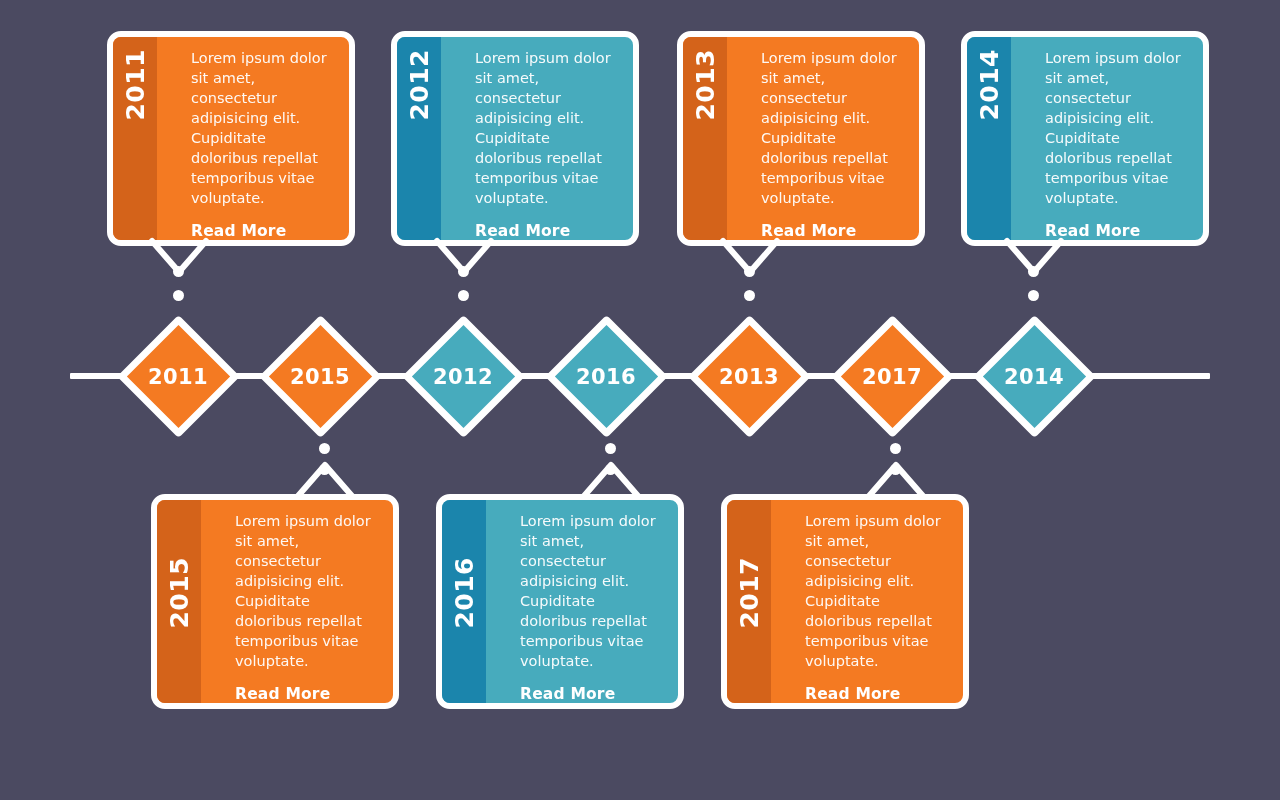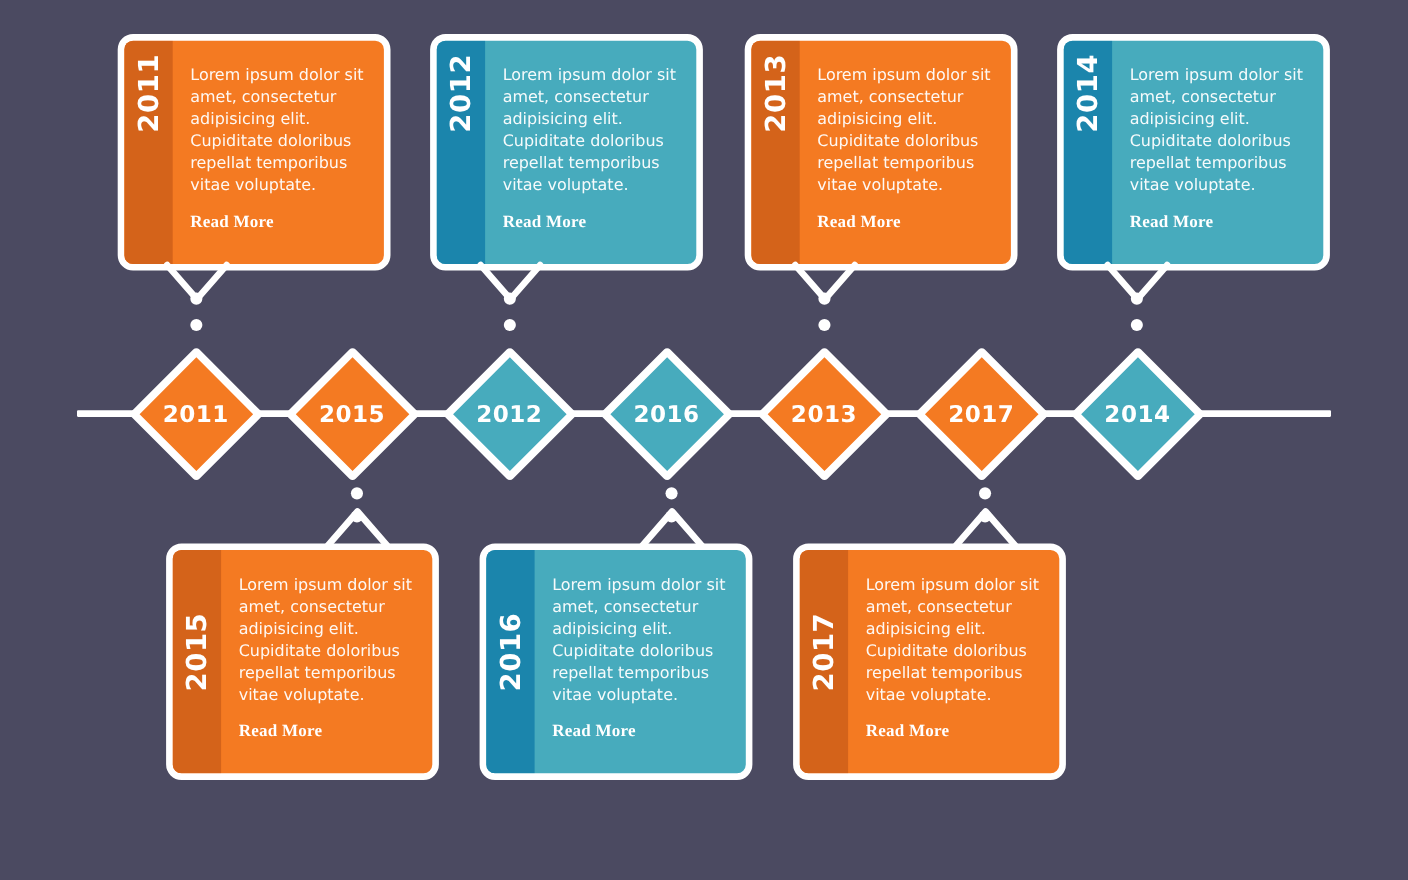--- a/index.html
+++ b/index.html
@@ -93,39 +93,39 @@
     transform: rotate(180deg) translateX(50%);
     transform-origin: center;
   }
   
   .card.top .year { top: 12px; }
   
   .card.bottom .year { top: 50%; margin-top: -45px; }
 
   .card-body {
     flex: 1 1 auto;
-    padding: 22px 14px 10px 16px;
+    padding: 11px 14px 10px 16px;
+    margin-left: 18px;
   }
 
   .card-text {
     color: #ffffff;
     font-size: 14.5px;
     line-height: 20px;
     opacity: .95;
   }
 
   .read-more {
     display: inline-block;
     margin-top: 14px;
     color: #ffffff;
     font-size: 15.5px;
     font-weight: bold;
     letter-spacing: .2px;
     cursor: pointer;
-    font-family: Liberation Serif, serif;
   }
 
   
   .connector {
     position: absolute;
     width: 56px;
     height: 70px;
   }
   .connector svg { display: block; overflow: visible; }
 

